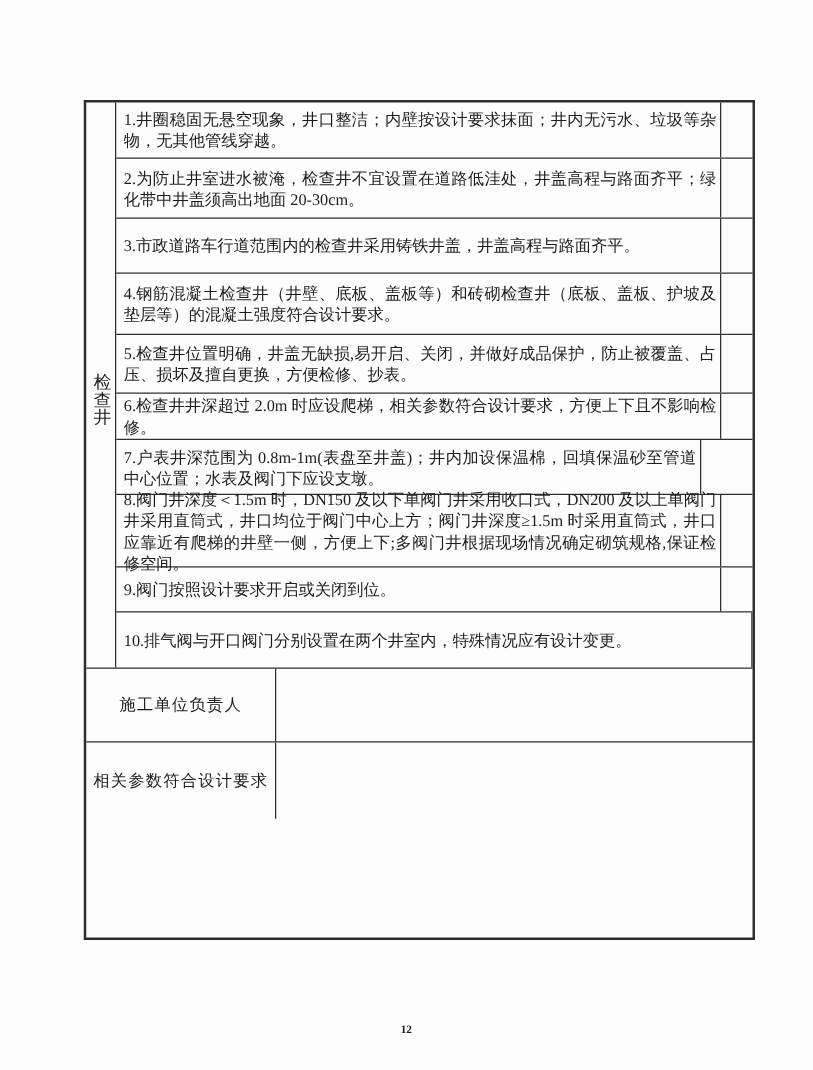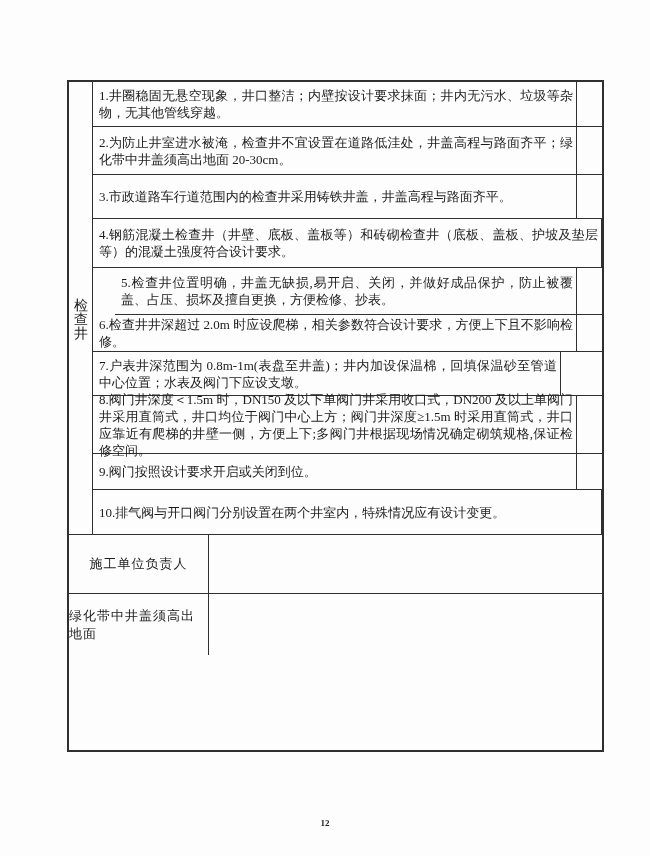--- a/index.html
+++ b/index.html
@@ -40,22 +40,22 @@
     letter-spacing: 14px;
     font-size: 14px;
     line-height: 1;
   }
   .rows { flex: 1; display: flex; flex-direction: column; }
   .check-row { display: flex; border-bottom: 1px solid #2f2f2f; }
   .check-row:last-child { border-bottom: none; }
   .check-row:nth-child(1)  { height: 45px; }
   .check-row:nth-child(2)  { height: 48px; }
   .check-row:nth-child(3)  { height: 44px; }
-  .check-row:nth-child(4)  { height: 49px; flex-direction: column; }
-  .check-row:nth-child(5)  { height: 47px; margin-left: 22px; }
+  .check-row:nth-child(4)  { height: 49px; }
+  .check-row:nth-child(5)  { height: 47px; }
   .check-row:nth-child(6)  { height: 37px; }
   .check-row:nth-child(7)  { height: 44px; gap: 16px; }
   .check-row:nth-child(8)  { height: 58px; }
   .check-row:nth-child(9)  { height: 36px; }
   .check-row:nth-child(10) { height: 44px; flex-direction: column; }
   .item-cell {
     flex: 1;
     border-right: 1px solid #2f2f2f;
     display: flex;
     align-items: center;
@@ -77,21 +77,21 @@
     display: inline-block;
     border-bottom: 1px solid #1c1c1c;
     height: 13px;
     vertical-align: baseline;
   }
   .blank-project { width: 140px; }
   .blank-result  { width: 93px; }
   .sig-row { display: flex; height: 59px; border-bottom: 1px solid #2f2f2f; }
   .sig-row.last { height: 61px; border-bottom: none; }
   .sig-label {
-    width: 140px;
+    width: 152px;
     border-right: 1px solid #2f2f2f;
     display: flex;
     align-items: center;
     justify-content: center;
     font-size: 13px;
     letter-spacing: 1px;
   }
   .sig-value { flex: 1; }
   .page-number {
     position: absolute;
@@ -168,20 +168,20 @@
       </div>
     </div>
 
 
     <div class="sig-row">
       <div class="sig-label">施工单位负责人</div>
       <div class="sig-value"></div>
     </div>
 
     <div class="sig-row last">
-      <div class="sig-label">绿化带中井盖须高出地面</div>
+      <div class="sig-label">相关参数符合设计要求</div>
       <div class="sig-value"></div>
     </div>
 
   </div>
 
   <div class="page-number">12</div>
 </div>
 
 </body></html>

